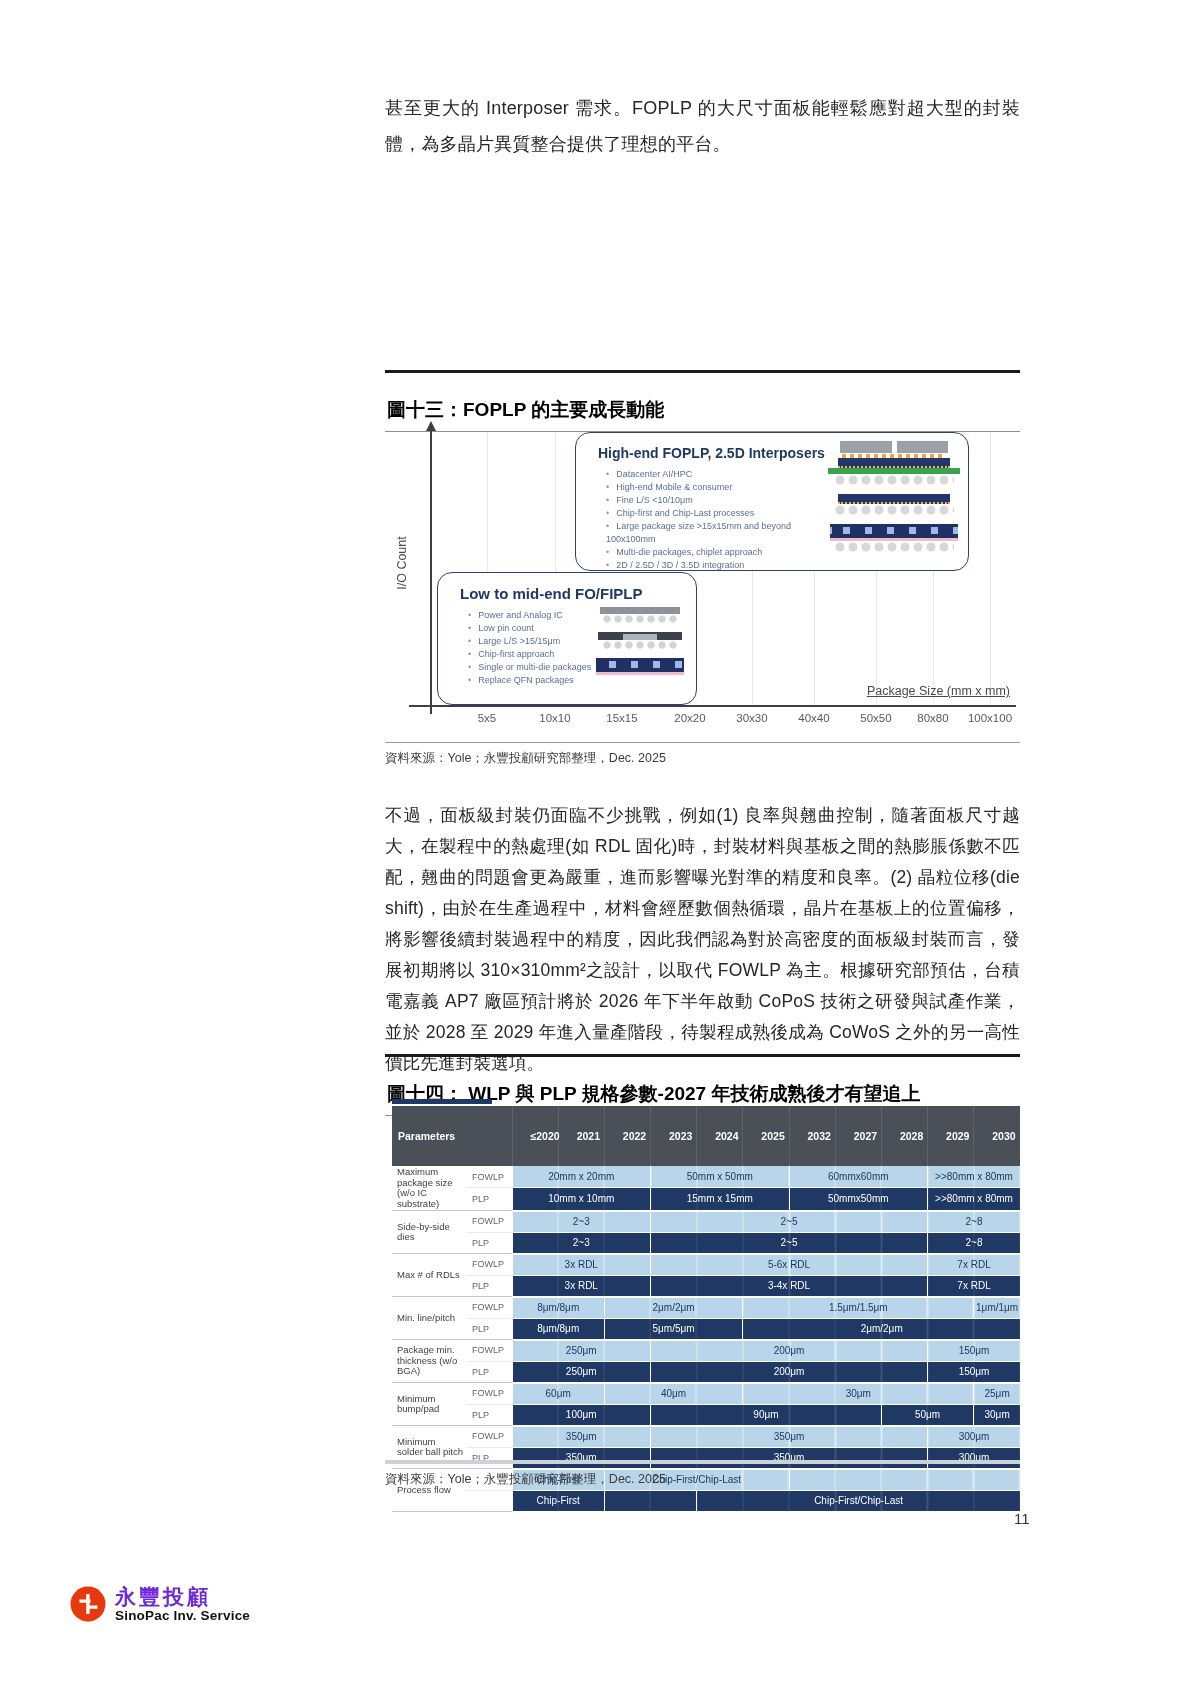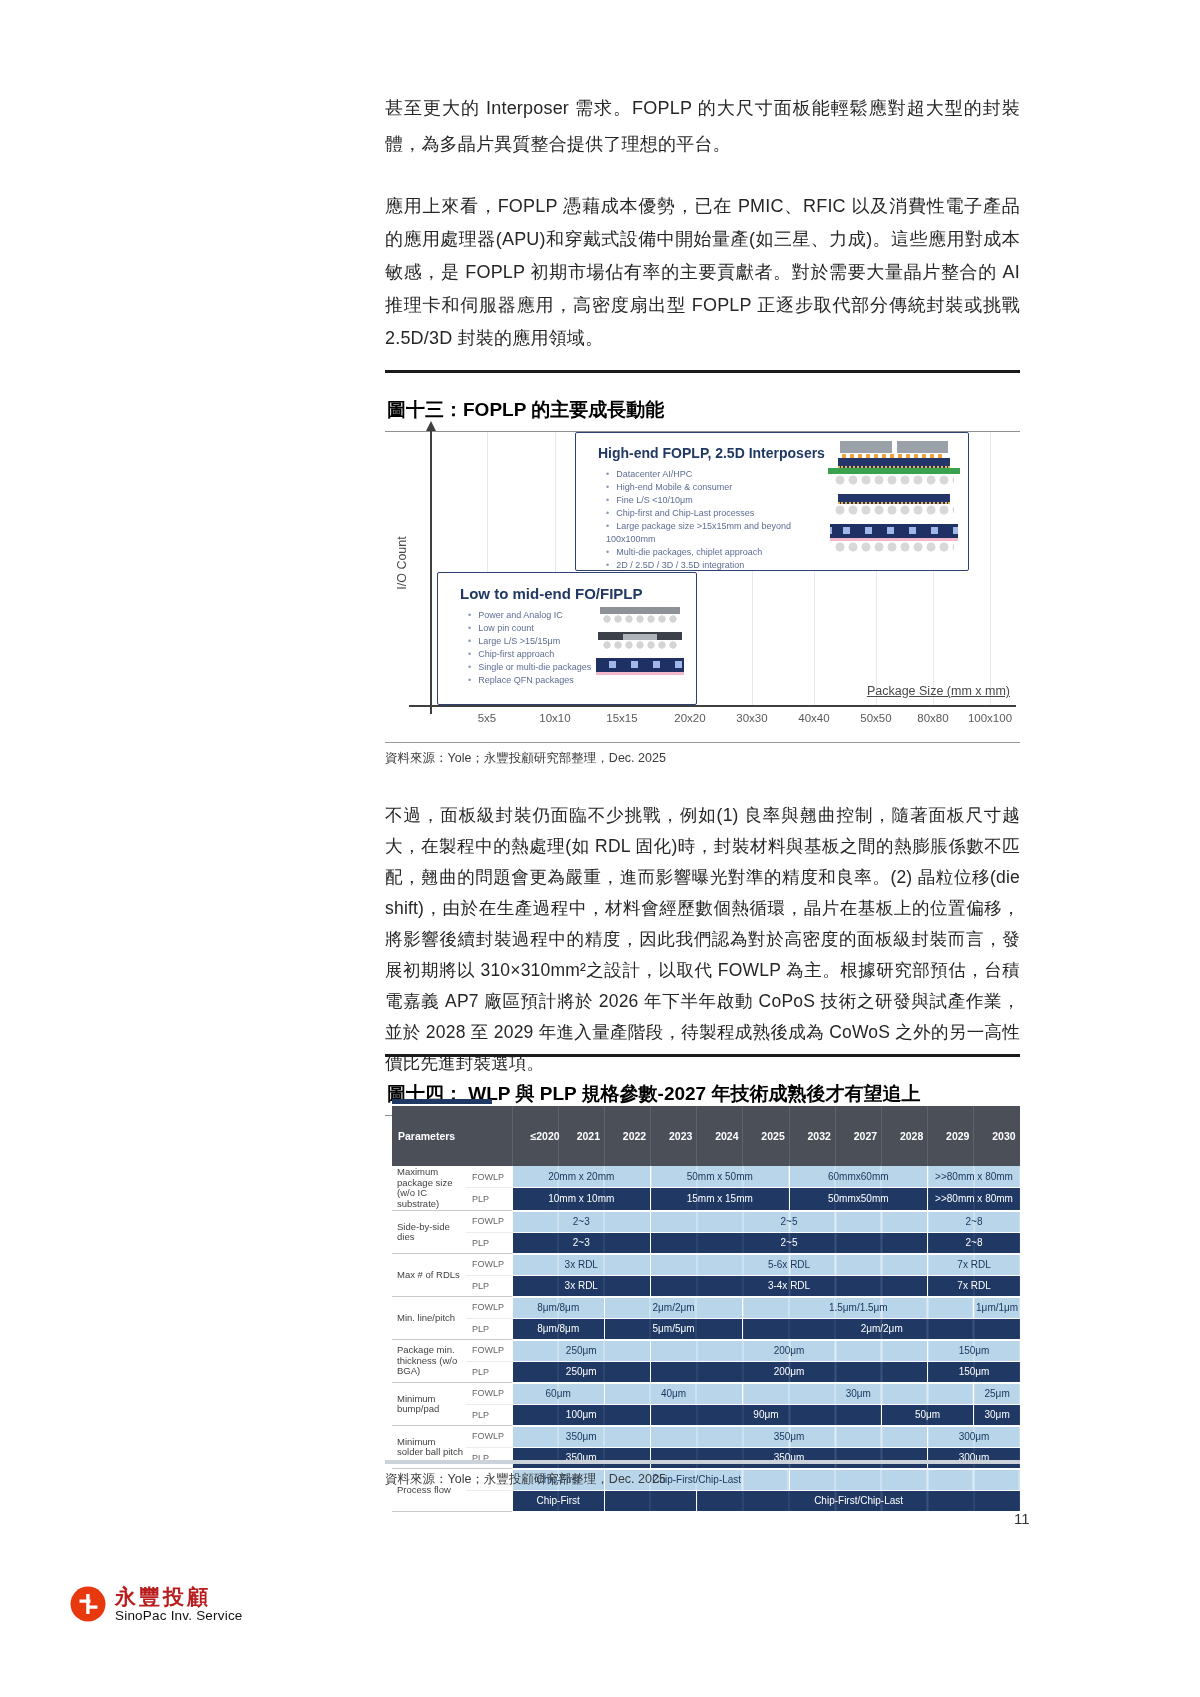--- a/index.html
+++ b/index.html
@@ -26,21 +26,21 @@
   .y-axis{position:absolute;left:45px;top:14px;width:2.4px;height:284px;background:#3f3f3f;}
   .y-arrow{position:absolute;left:41px;top:5px;width:0;height:0;
            border-left:5px solid transparent;border-right:5px solid transparent;
            border-bottom:10px solid #3f3f3f;}
   .x-axis{position:absolute;left:24px;right:4px;top:289px;height:2.4px;background:#3f3f3f;}
   .y-label{position:absolute;left:-28px;top:140px;width:90px;transform:rotate(-90deg);
            font-size:12.5px;color:#4a4a4a;text-align:center;}
   .x-label{position:absolute;right:10px;top:268px;font-size:12.5px;color:#4a4a4a;text-decoration:underline;}
   .tick{position:absolute;top:296px;width:60px;margin-left:-30px;text-align:center;
         font-size:11.5px;color:#5a5a5a;}
-  .cbox{position:absolute;background:#fff;border:1.6px solid #2e4172;border-radius:2px;}
+  .cbox{position:absolute;background:#fff;border:1.6px solid #2e4172;border-radius:15px;}
   .cbox-hi{left:190px;top:16px;width:392px;height:137px;}
   .cbox-lo{left:52px;top:156px;width:258px;height:131px;}
   .cbox-title{font-weight:bold;color:#1f3864;margin:12px 0 7px 22px;}
   .cbox-hi .cbox-title{font-size:14px;margin-right:140px;}
   .cbox-lo .cbox-title{font-size:15px;}
   .cbullets{list-style:none;margin:0 0 0 30px;padding:0;font-size:9px;line-height:13px;
             color:#5d6e93;}
   .cbox-hi .cbullets{margin-right:140px;}
   .cbullets li:before{content:"•";margin-right:7px;color:#8a97b4;}
   .illus{position:absolute;display:flex;flex-direction:column;gap:7px;}
@@ -86,31 +86,30 @@
             border-left:1.5px solid #fff;white-space:nowrap;overflow:hidden;}
   .spec .light{background-color:#b9d5ea;color:#17365d;
      background-image:repeating-linear-gradient(to right,transparent 0 44.7px,rgba(255,255,255,.55) 44.7px 46.18px);margin-top:41px;}
   .spec .dark{background-color:#1f3864;color:#fff;
      background-image:repeating-linear-gradient(to right,transparent 0 44.7px,rgba(255,255,255,.13) 44.7px 46.18px);}
   .spec tr.grp-end .cv{border-bottom:2.5px solid #fff;}
 
   
   .footer-logo{position:absolute;left:70px;top:1586px;display:flex;align-items:flex-start;gap:9px;}
   .logo-mark{width:36px;height:36px;}
-  .brand-zh{font-size:21px;font-weight:bold;color:#b91c1c;letter-spacing:3px;line-height:22px;}
-  .brand-en{font-size:13.5px;font-weight:normal;color:#111;letter-spacing:.2px;}
+  .brand-zh{font-size:21px;font-weight:bold;color:#6d28d9;letter-spacing:3px;line-height:22px;}
+  .brand-en{font-size:13.5px;font-weight:bold;color:#111;letter-spacing:.2px;}
   .page-num{position:absolute;left:1014px;top:1510px;font-size:15px;color:#333;}
 </style>
 </head>
 <body>
 
 <div class="page">
 
   <p class="body-text" style="top:90px;">甚至更大的 Interposer 需求。FOPLP 的大尺寸面板能輕鬆應對超大型的封裝體，為多晶片異質整合提供了理想的平台。</p>
-  <p class="body-text" style="top:190px;line-height:33px;">應用上來看，FOPLP 憑藉成本優勢，已在 PMIC、RFIC 以及消費性電子產品的應用處理器(APU)和穿戴式設備中開始量產(如三星、力成)。這些應用對成本敏感，是 FOPLP 初期市場佔有率的主要貢獻者。對於需要大量晶片整合的 AI 推理卡和伺服器應用，高密度扇出型 FOPLP 正逐步取代部分傳統封裝或挑戰 2.5D/3D 封裝的應用領域。</p>
 
   <div class="fig-head" style="top:370px;">
     <div class="rule-thick"></div>
     <div class="fig-title">圖十三：FOPLP 的主要成長動能</div>
     <div class="rule-thin"></div>
   </div>
 
   <div class="chart" id="chart">
       <div class="gridline" style="left: 605px; height: 273px;"></div>
       <div class="gridline" style="left: 548px; height: 273px;"></div>

